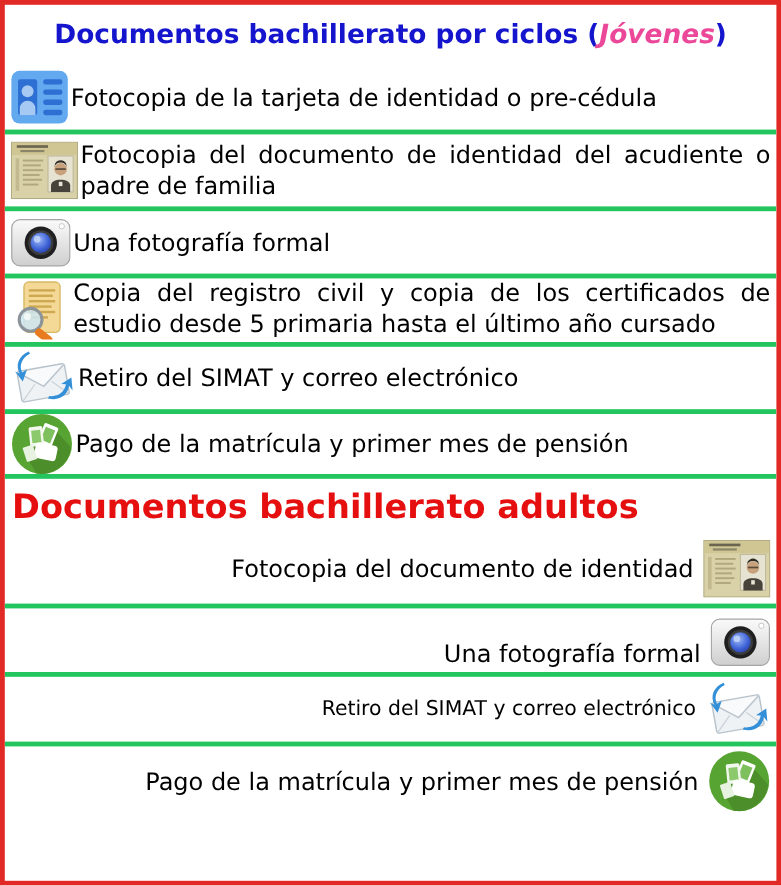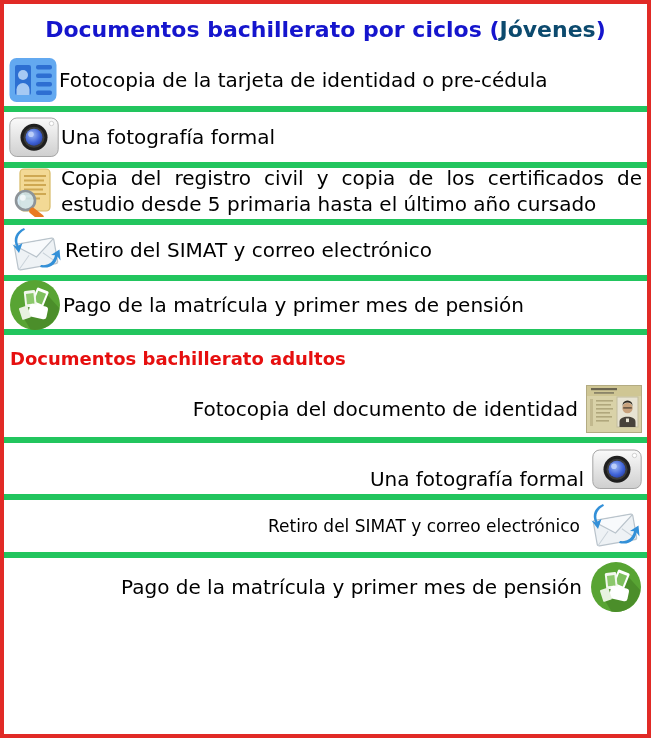--- a/index.html
+++ b/index.html
@@ -7,37 +7,37 @@
     width:651px; height:738px; box-sizing:border-box;
     border:4px solid #e12a26; background:#ffffff;
     font-family:"DejaVu Sans", sans-serif; color:#000;
     display:flex; flex-direction:column; overflow:hidden;
   }
   .title {
     height:50px; box-sizing:border-box; display:flex;
     align-items:center; justify-content:center;
     font-weight:bold; font-size:22px; color:#1515cd; white-space:nowrap;text-align:right;
   }
-  .title .hl { color:#0c4a6e; }
+  .title .hl { color:#ec4899;font-style:italic; }
   .row {
     box-sizing:border-box; display:flex; align-items:center;
-    border-bottom:6px solid #22c55e; padding:2px 5px;
+    border-bottom:4px solid #22c55e; padding:2px 5px;
   }
   .row:last-child { border-bottom:none; }
   .txt { font-size:20px; line-height:1.3; }
   .just { text-align:justify; flex:1 1 auto; }
   .left-row .iconbox { flex:0 0 auto; margin-right:2px; }
   .right-row { justify-content:flex-end; }
   .right-row .iconbox { flex:0 0 auto; margin-left:8px; }
   .right-row .txt { text-align:right; }
   .right-row .just { text-align:justify; }
   .small { font-size:17px; }
   .sec-head {
     height:46px; box-sizing:border-box; display:flex; align-items:center;
-    padding-left:6px; font-weight:bold; font-size:18px; color:#e60f0f;
+    padding-left:6px; font-weight:bold; font-size:28px; color:#e60f0f;
   }
   .iconbox { display:flex; align-items:center; justify-content:center; }
   
   .h58{height:58px;} .h64{height:64px;} .h56{height:56px;} .h57{height:57px;align-items:flex-end;}
   .h54{height:54px;} .h62{height:62px;}
 </style>
 </head>
 <body>
 
 <svg width="0" height="0" style="position:absolute">
@@ -142,20 +142,28 @@
 
   <div class="row left-row h58">
     <span class="iconbox">
         <svg width="48" height="46">
           <use href="#ic-idcard"></use>
         </svg>
       </span>
     <div class="txt just">Fotocopia de la tarjeta de identidad o pre-cédula</div>
   </div>
 
+  <div class="row left-row h64">
+    <span class="iconbox">
+        <svg width="56" height="48">
+          <use href="#ic-cedula"></use>
+        </svg>
+      </span>
+    <div class="txt just">Fotocopia del documento de identidad del acudiente o padre de familia</div>
+  </div>
 
   <div class="row left-row h56">
     <span class="iconbox">
         <svg width="50" height="46">
           <use href="#ic-camera"></use>
         </svg>
       </span>
     <div class="txt just">Una fotografía formal</div>
   </div>
 

